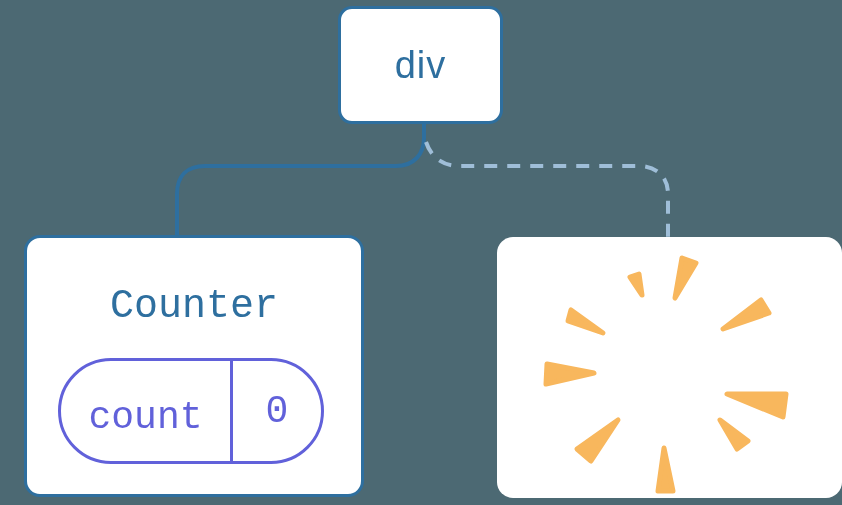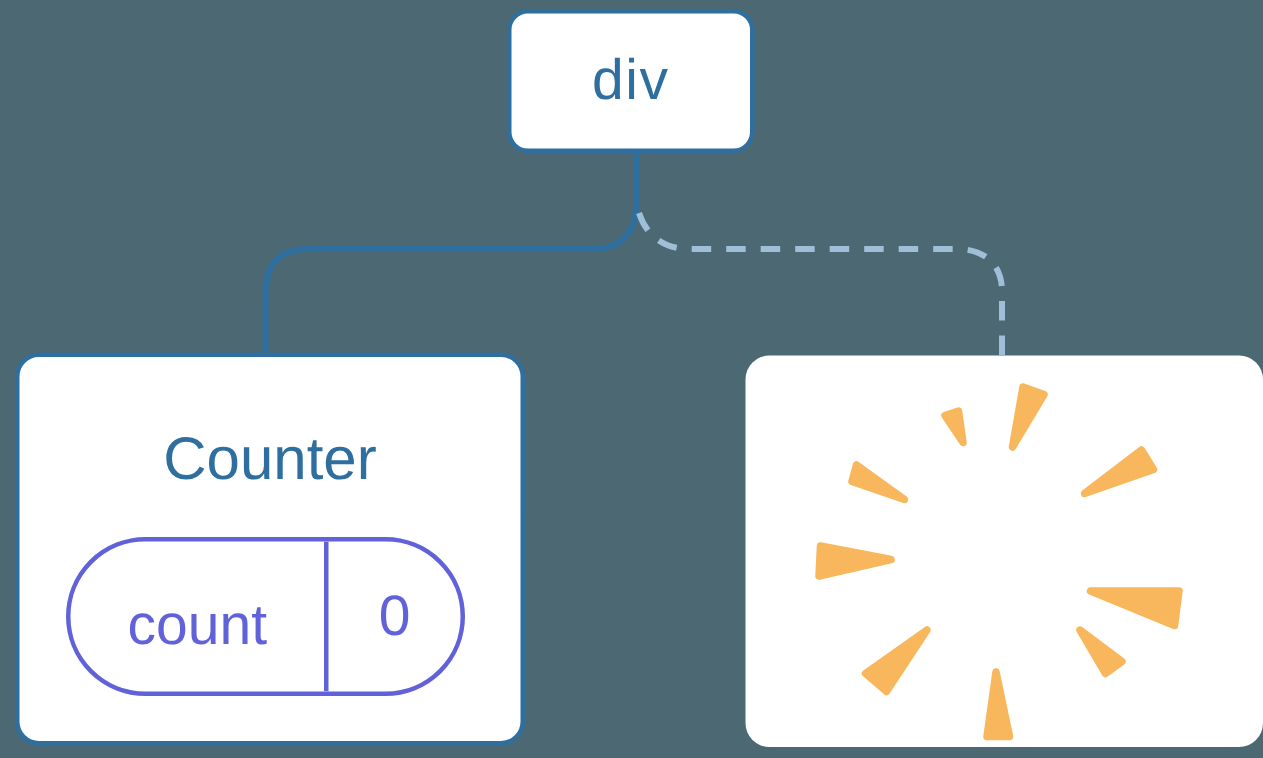--- a/index.html
+++ b/index.html
@@ -25,36 +25,37 @@
   .edge.solid  { stroke: var(--node-blue, #2E6F9F); }
   .edge.dashed { stroke: var(--dashed-blue, #9FBED8); stroke-dasharray: 13 10; }
 
   .node {
     position: absolute;
     background: var(--box-white, #fff);
     box-sizing: border-box;
   }
   .div-node {
     left: 338px; top: 6px;
-    width: 165px; height: 96px;
+    width: 165px; height: 118px;
     border: 3px solid var(--node-blue, #2E6F9F);
     border-radius: 14px;
     display: flex; align-items: center; justify-content: center;
   }
   .div-node .node-label {
     color: var(--node-blue, #2E6F9F);
     font-size: 38px;
     font-weight: 500;
     letter-spacing: 1px;
   }
   .counter-node {
-    left: 10px; top: 235px;
+    left: 24px; top: 235px;
     width: 340px; height: 262px;
     border: 3px solid var(--node-blue, #2E6F9F);
     border-radius: 16px;
+    font-family: Liberation Mono, monospace;
   }
   .counter-title {
     position: absolute;
     top: 46px; left: 0;
     width: 100%;
     text-align: center;
     color: var(--node-blue, #2E6F9F);
     font-size: 40px;
     font-weight: 500;
   }

